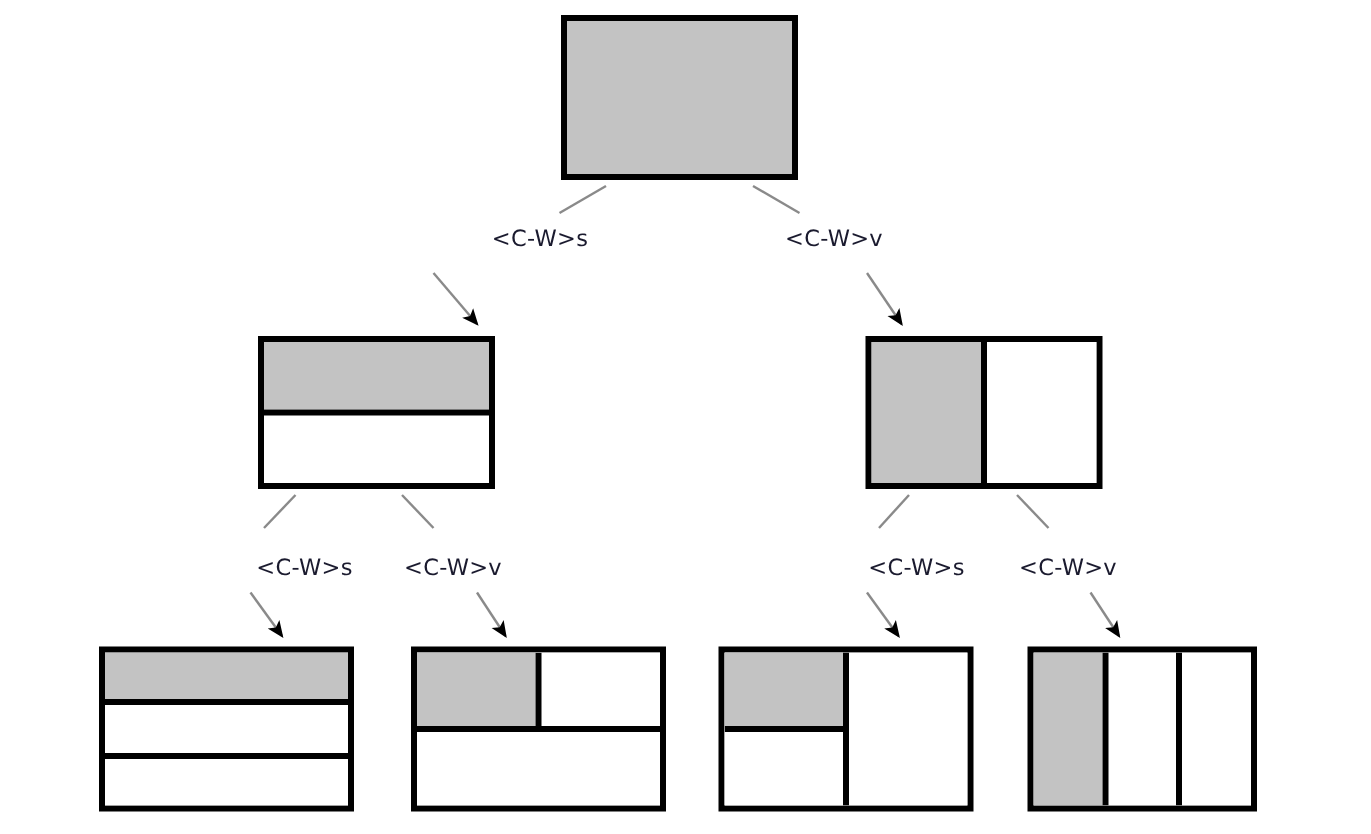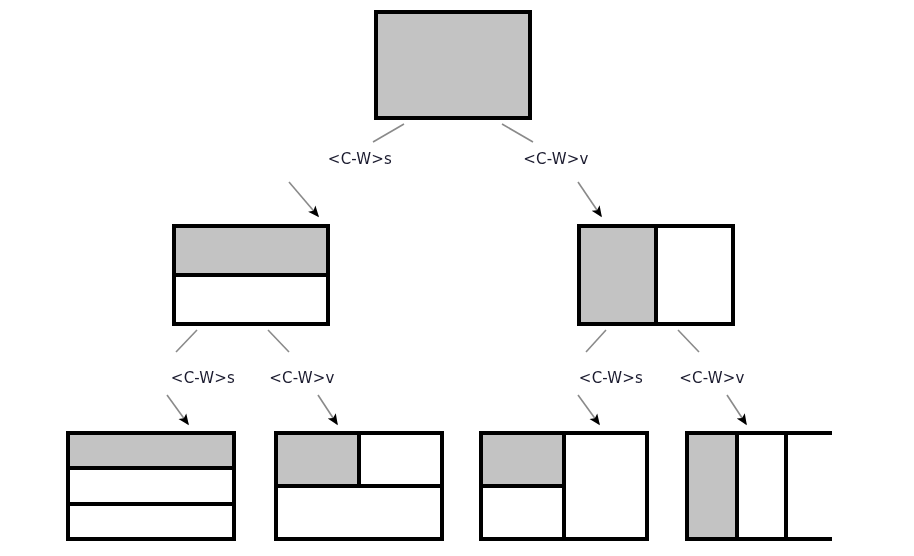--- a/index.html
+++ b/index.html
@@ -10,20 +10,21 @@
   }
   body {
     font-family: "DejaVu Sans", sans-serif;
   }
   #canvas {
     position: relative;
     width: 832px;
     height: 556px;
     background: #ffffff;
     overflow: hidden;
+    padding-left: 47px;
   }
   
   #edges {
     position: absolute;
     left: 0;
     top: 0;
     width: 914px;
     height: 556px;
     pointer-events: none;
   }

